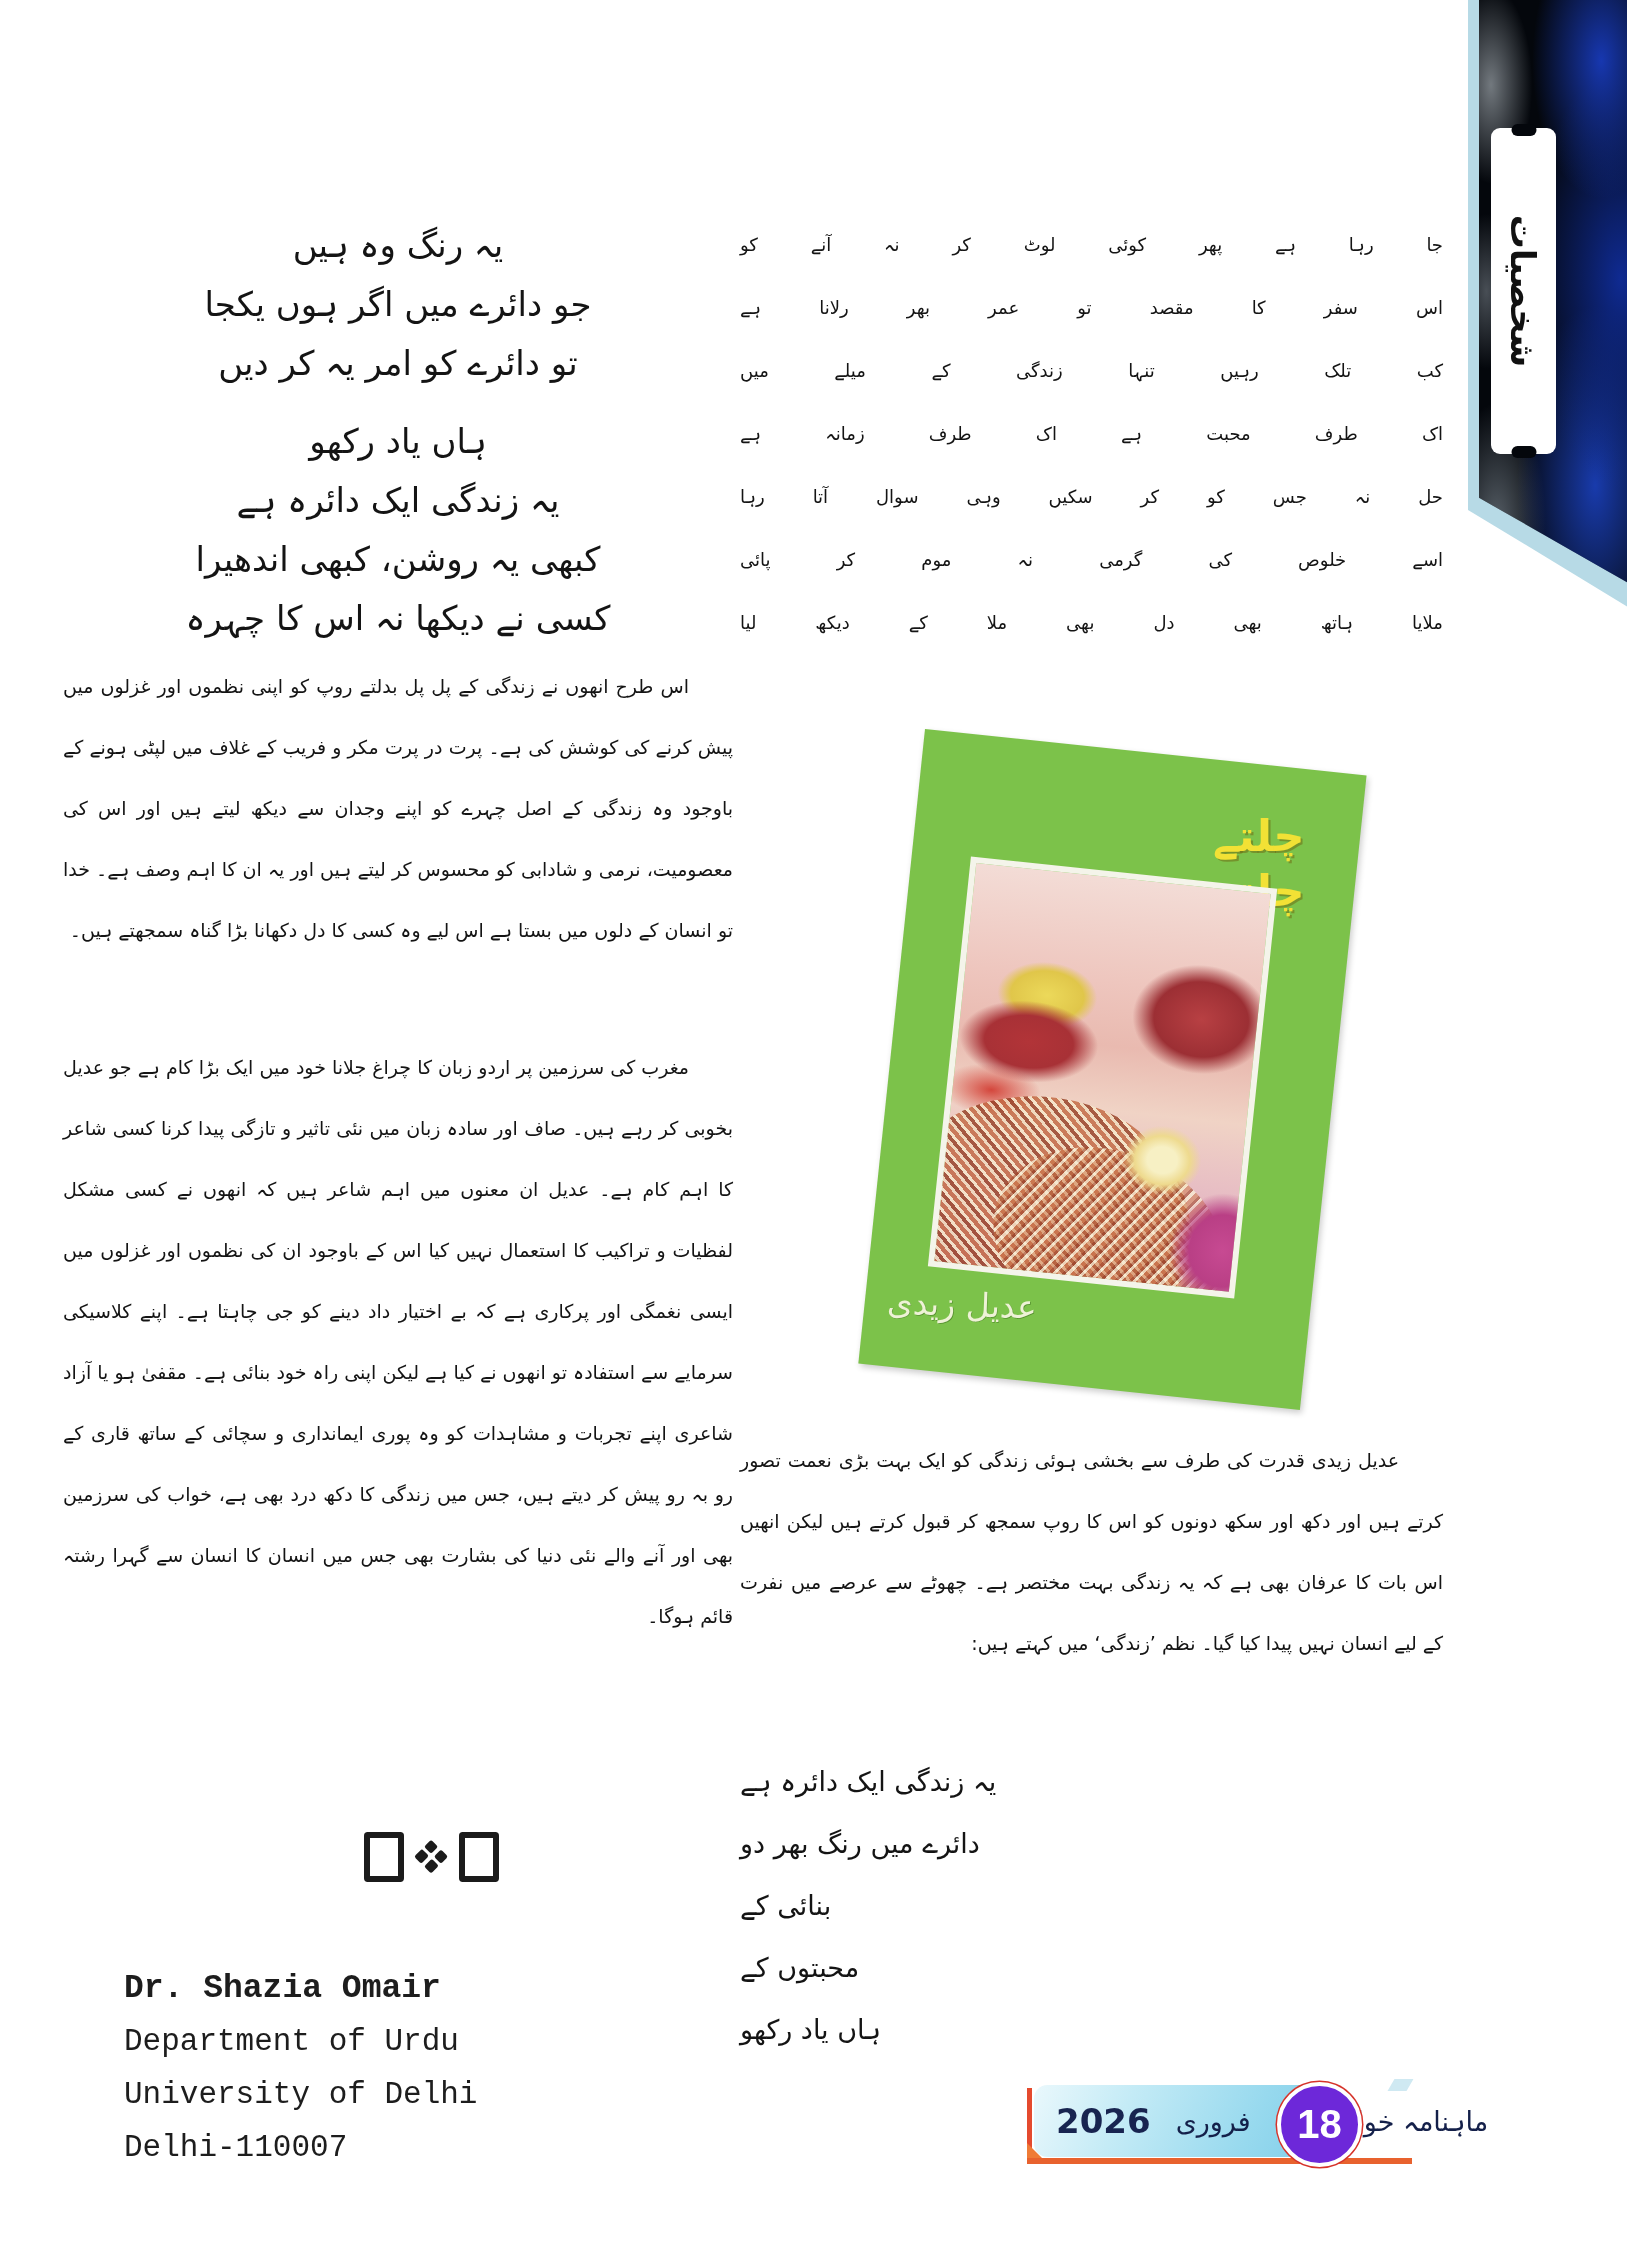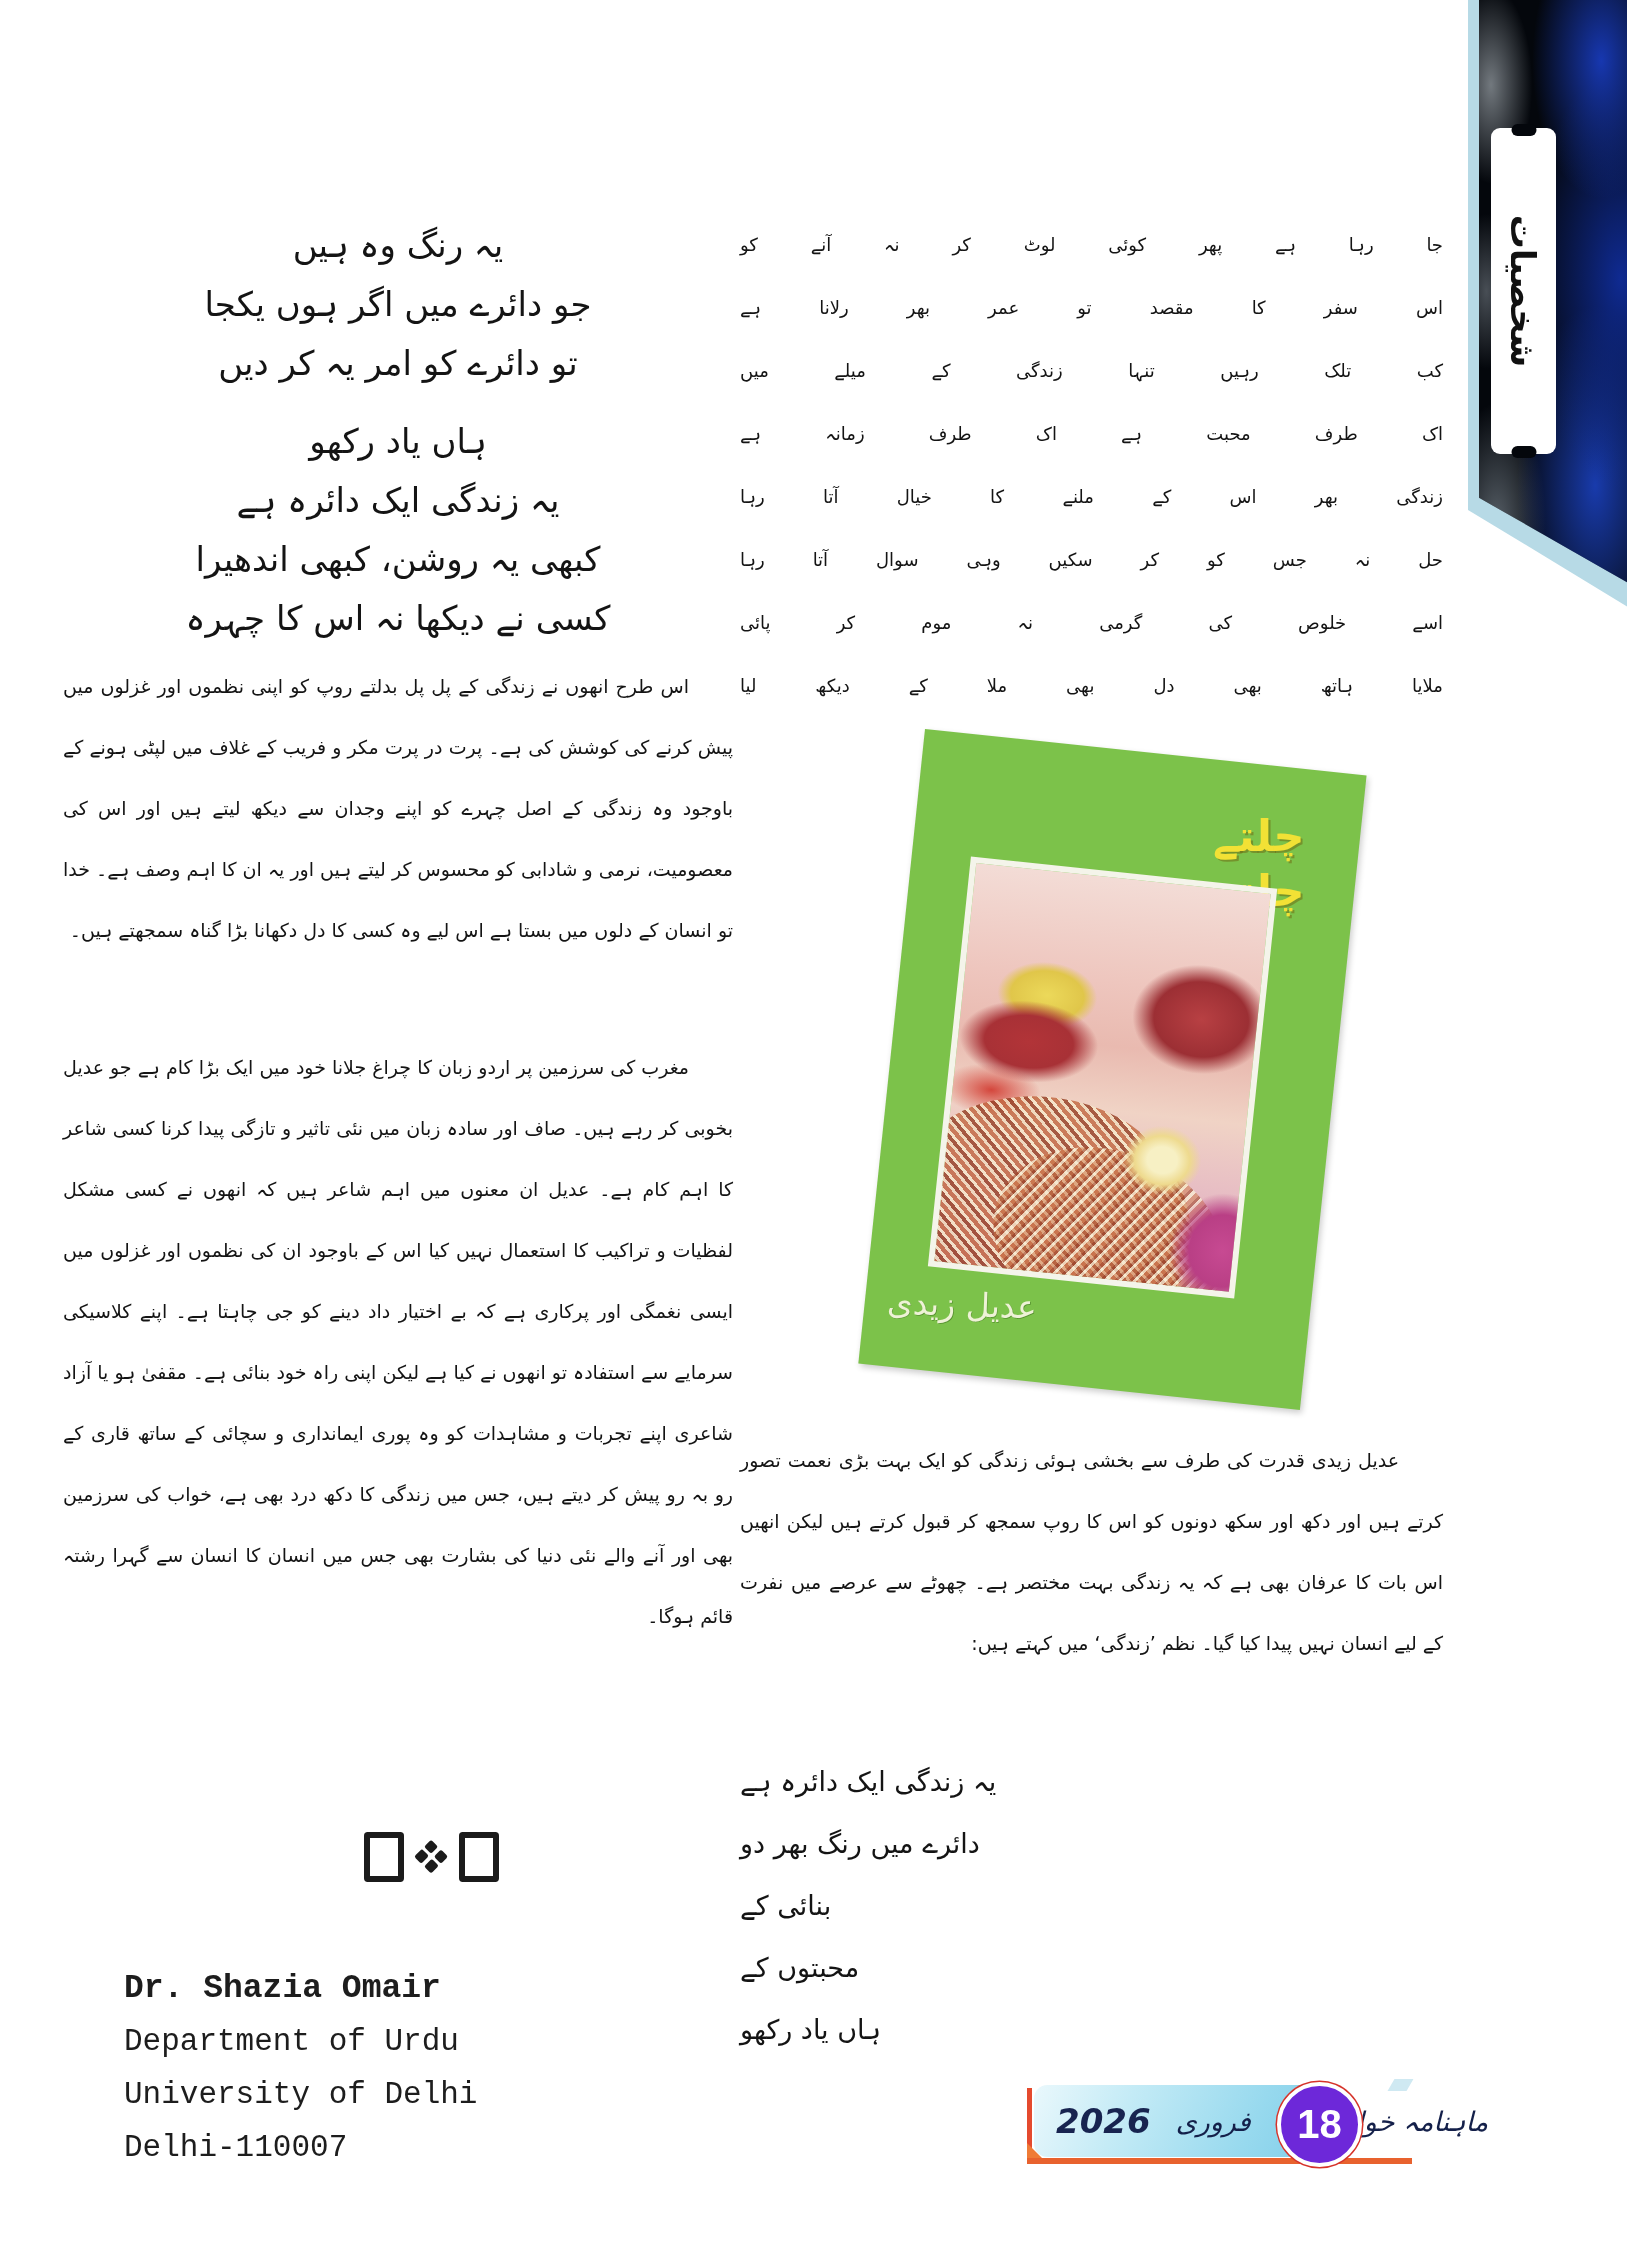--- a/index.html
+++ b/index.html
@@ -89,21 +89,21 @@
 
   
   .footer-underline{position:absolute;left:1027px;top:2158px;width:385px;height:6px;background:#e8622e;}
   .footer-leftbar{position:absolute;left:1027px;top:2088px;width:5.2px;height:74px;background:#e44a2e;}
   .footer-corner{position:absolute;left:1027px;top:2143px;width:0;height:0;
         border-left:19px solid #ef7b36;border-top:19px solid transparent;}
   .footer-flap{position:absolute;left:1391px;top:2079px;width:19px;height:12px;background:#cfe9f2;
         transform:skewX(-30deg);}
   .footer-bar{position:absolute;left:1034px;top:2085px;width:307px;height:72px;border-radius:13.3px;
         background:linear-gradient(115deg,#eaf8fc 0%,#c4ebf6 30%,#97d9ee 70%,#7bcbe8 100%);
-        display:flex;align-items:center;font-style:italic;}
+        display:flex;align-items:center;}
   .footer-text{position:absolute;left:22px;top:0;height:72px;width:1245px;max-width:503px;
         display:flex;align-items:center;gap:25px;color:#14204a;width:488px;}
   .footer-year{font-weight:bold;font-size:34px;color:#182450;}
   .footer-month{font-size:27px;}
   .footer-mag{font-size:27px;}
   .page-badge{position:absolute;left:1277px;top:2082px;width:77px;height:77px;border-radius:50%;
         background:#6d28d9;border:4.4px solid #fff;box-shadow:0 0 0 1.5px #d6332a;
         display:flex;align-items:center;justify-content:center;
         color:#fff;font-weight:bold;font-size:40px;font-family:"Liberation Sans",sans-serif;}
 </style>
@@ -149,21 +149,20 @@
     <div>Department of Urdu</div>
     <div>University of Delhi</div>
     <div>Delhi-110007</div>
   </div>
 
   <div class="poem-right urdu">
     <div>جا رہا ہے پھر کوئی لوٹ کر نہ آنے کو</div>
     <div>اس سفر کا مقصد تو عمر بھر رلانا ہے</div>
     <div>کب تلک رہیں تنہا زندگی کے میلے میں</div>
     <div>اک طرف محبت ہے اک طرف زمانہ ہے</div>
-    <div>زندگی بھر اس کے ملنے کا خیال آتا رہا</div>
     <div>حل نہ جس کو کر سکیں وہی سوال آتا رہا</div>
     <div>اسے خلوص کی گرمی نہ موم کر پائی</div>
     <div>ملایا ہاتھ بھی دل بھی ملا کے دیکھ لیا</div>
   </div>
 
   <div class="book">
     <div class="book-title">چلتے چلتے</div>
     <div class="painting">
       <div class="p-layer p-bush-yellow"></div>
       <div class="p-layer p-tree-right"></div>

